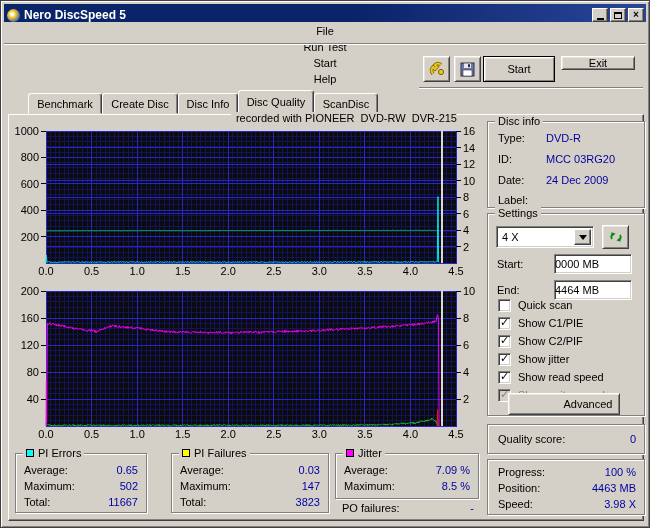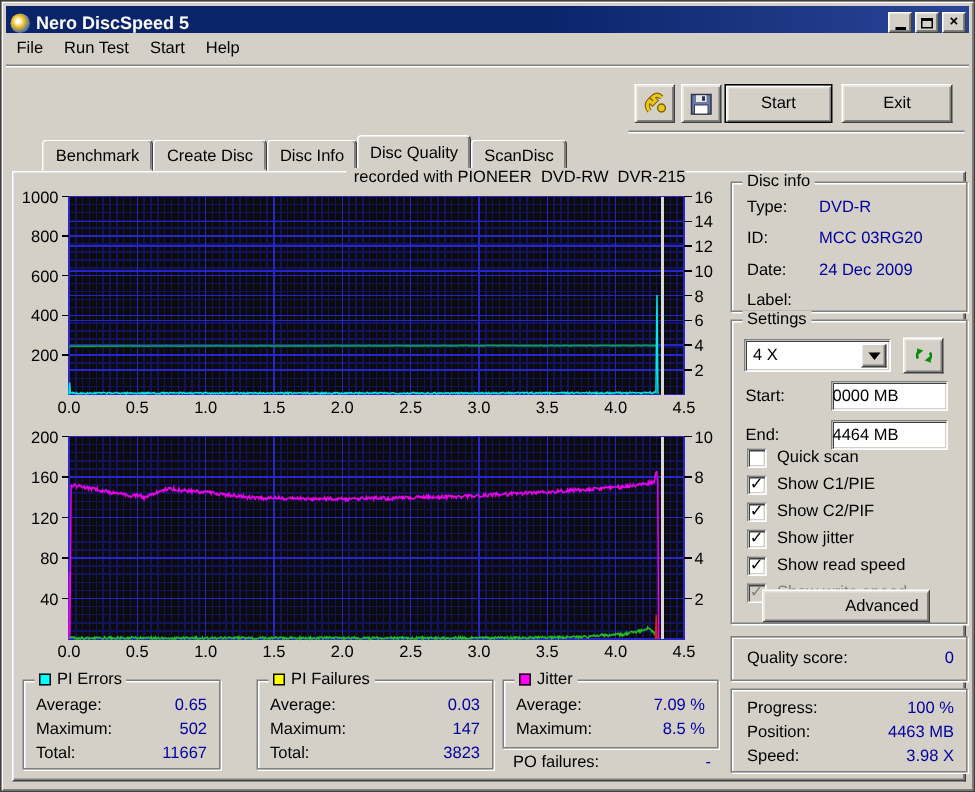--- a/index.html
+++ b/index.html
@@ -18,21 +18,21 @@
   }
   .app-icon{width:13px;height:13px;border-radius:50%;
     background:radial-gradient(circle at 40% 40%, #ffffff 10%, #f0c020 35%, #3060c0 75%, #102050 100%);
     margin:0 4px 0 1px;flex:none;}
   .title-text{color:#fff;font-weight:bold;font-size:12px;flex:1;white-space:pre;}
   .win-btn{width:16px;height:14px;margin-left:2px;background:#d4d0c8;border:1px solid;
     border-color:#ffffff #404040 #404040 #ffffff;box-shadow:inset -1px -1px 0 #808080;
     display:flex;align-items:center;justify-content:center;font-size:10px;font-weight:bold;line-height:1;}
   .glyph-min{width:7px;height:2px;background:#000;margin-top:7px;}
   .glyph-max{width:8px;height:7px;border:1px solid #000;border-top:2px solid #000;}
-  .menubar{position:absolute;left:3px;top:22px;right:3px;height:18px;display:flex;align-items:center;}
+  .menubar{position:absolute;left:3px;top:22px;right:3px;height:18px;display:flex;align-items:center;flex-direction:column;}
   .menu-item{padding:2px 7px;}
   .etched{height:2px;border-top:1px solid #808080;border-bottom:1px solid #ffffff;position:absolute;}
   .combo{position:absolute;background:#fff;border:1px solid;border-color:#808080 #ffffff #ffffff #808080;
     box-shadow:inset 1px 1px 0 #404040, inset -1px -1px 0 #d4d0c8;display:flex;align-items:center;}
   .combo .val{flex:1;padding:0 5px;white-space:pre;overflow:hidden;}
   .drop-btn{width:17px;align-self:stretch;margin:2px;background:#d4d0c8;border:1px solid;
     border-color:#ffffff #404040 #404040 #ffffff;box-shadow:inset -1px -1px 0 #808080;
     display:flex;align-items:center;justify-content:center;flex:none;}
   .tri{width:0;height:0;border-left:4px solid transparent;border-right:4px solid transparent;border-top:5px solid #000;}
   .btn{position:absolute;background:#d4d0c8;border:1px solid;border-color:#ffffff #404040 #404040 #ffffff;
@@ -108,21 +108,21 @@
     <svg width="15" height="15" viewBox="0 0 15 15">
       <rect x="1" y="1" width="13" height="13" fill="#6a7aa8" stroke="#30304a"></rect>
       <rect x="4" y="1.5" width="7" height="4.5" fill="#e8e8e8"></rect>
       <rect x="8" y="2.2" width="2" height="3" fill="#30304a"></rect>
       <rect x="3" y="8" width="9" height="6" fill="#ffffff" stroke="#30304a" stroke-width="0.6"></rect>
     </svg>
   </div>
   <div class="btn default" style="left:482px;top:55px;width:72px;height:26px;">
     <span>Start</span>
   </div>
-  <div class="btn" style="left:560px;top:55px;width:74px;height:26px;">
+  <div class="btn" style="left:560px;top:55px;width:74px;height:14px;">
     <span>Exit</span>
   </div>
   <div class="etched" style="left:418px;right:6px;top:86px;"></div>
 
   <div class="tab" style="left:8px;width:74px;">Benchmark</div>
   <div class="tab" style="left:82px;width:76px;">Create Disc</div>
   <div class="tab" style="left:158px;width:60px;">Disc Info</div>
   <div class="tab active" style="left:218px;width:76px;">Disc Quality</div>
   <div class="tab" style="left:294px;width:64px;">ScanDisc</div>
   <div class="tabpage"></div>

